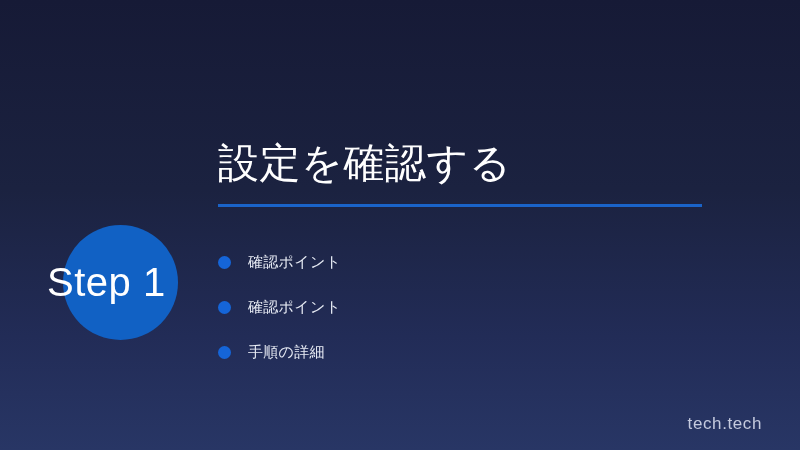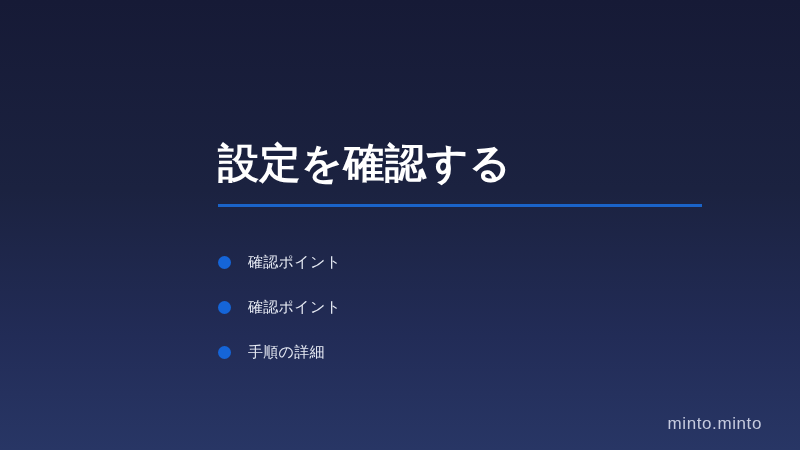--- a/index.html
+++ b/index.html
@@ -57,21 +57,21 @@
   
   #title-block {
     position: absolute;
     left: 218px;
     top: 140px;
     width: 500px;
   }
   #slide-title {
     color: #ffffff;
     font-size: 41px;
-    font-weight: bold;
+    font-weight: normal;
     line-height: 1.15;
     margin: 0;
     white-space: nowrap;
     letter-spacing: 0.5px;
   }
   #title-divider {
     margin-top: 17px;
     width: 484px;
     height: 3px;
     background: #1a63c8;
@@ -118,20 +118,24 @@
     font-size: 17px;
     letter-spacing: 0.6px;
     white-space: nowrap;
   }
 </style>
 </head>
 <body>
 
 <div id="slide">
 
+  <div id="step-badge">
+    <div id="step-circle"></div>
+    <div id="step-label">Step 1</div>
+  </div>
 
   <div id="title-block">
     <h1 id="slide-title">設定を確認する</h1>
     <div id="title-divider"></div>
   </div>
 
   <ul id="bullet-list">
     <li>
       <span class="bullet-dot"></span>
       <span class="bullet-text">確認ポイント</span>
@@ -139,15 +143,15 @@
     <li>
       <span class="bullet-dot"></span>
       <span class="bullet-text">確認ポイント</span>
     </li>
     <li>
       <span class="bullet-dot"></span>
       <span class="bullet-text">手順の詳細</span>
     </li>
   </ul>
 
-  <div id="footer-brand">minto.minto</div>
+  <div id="footer-brand">tech.tech</div>
 
 </div>
 
 </body></html>

